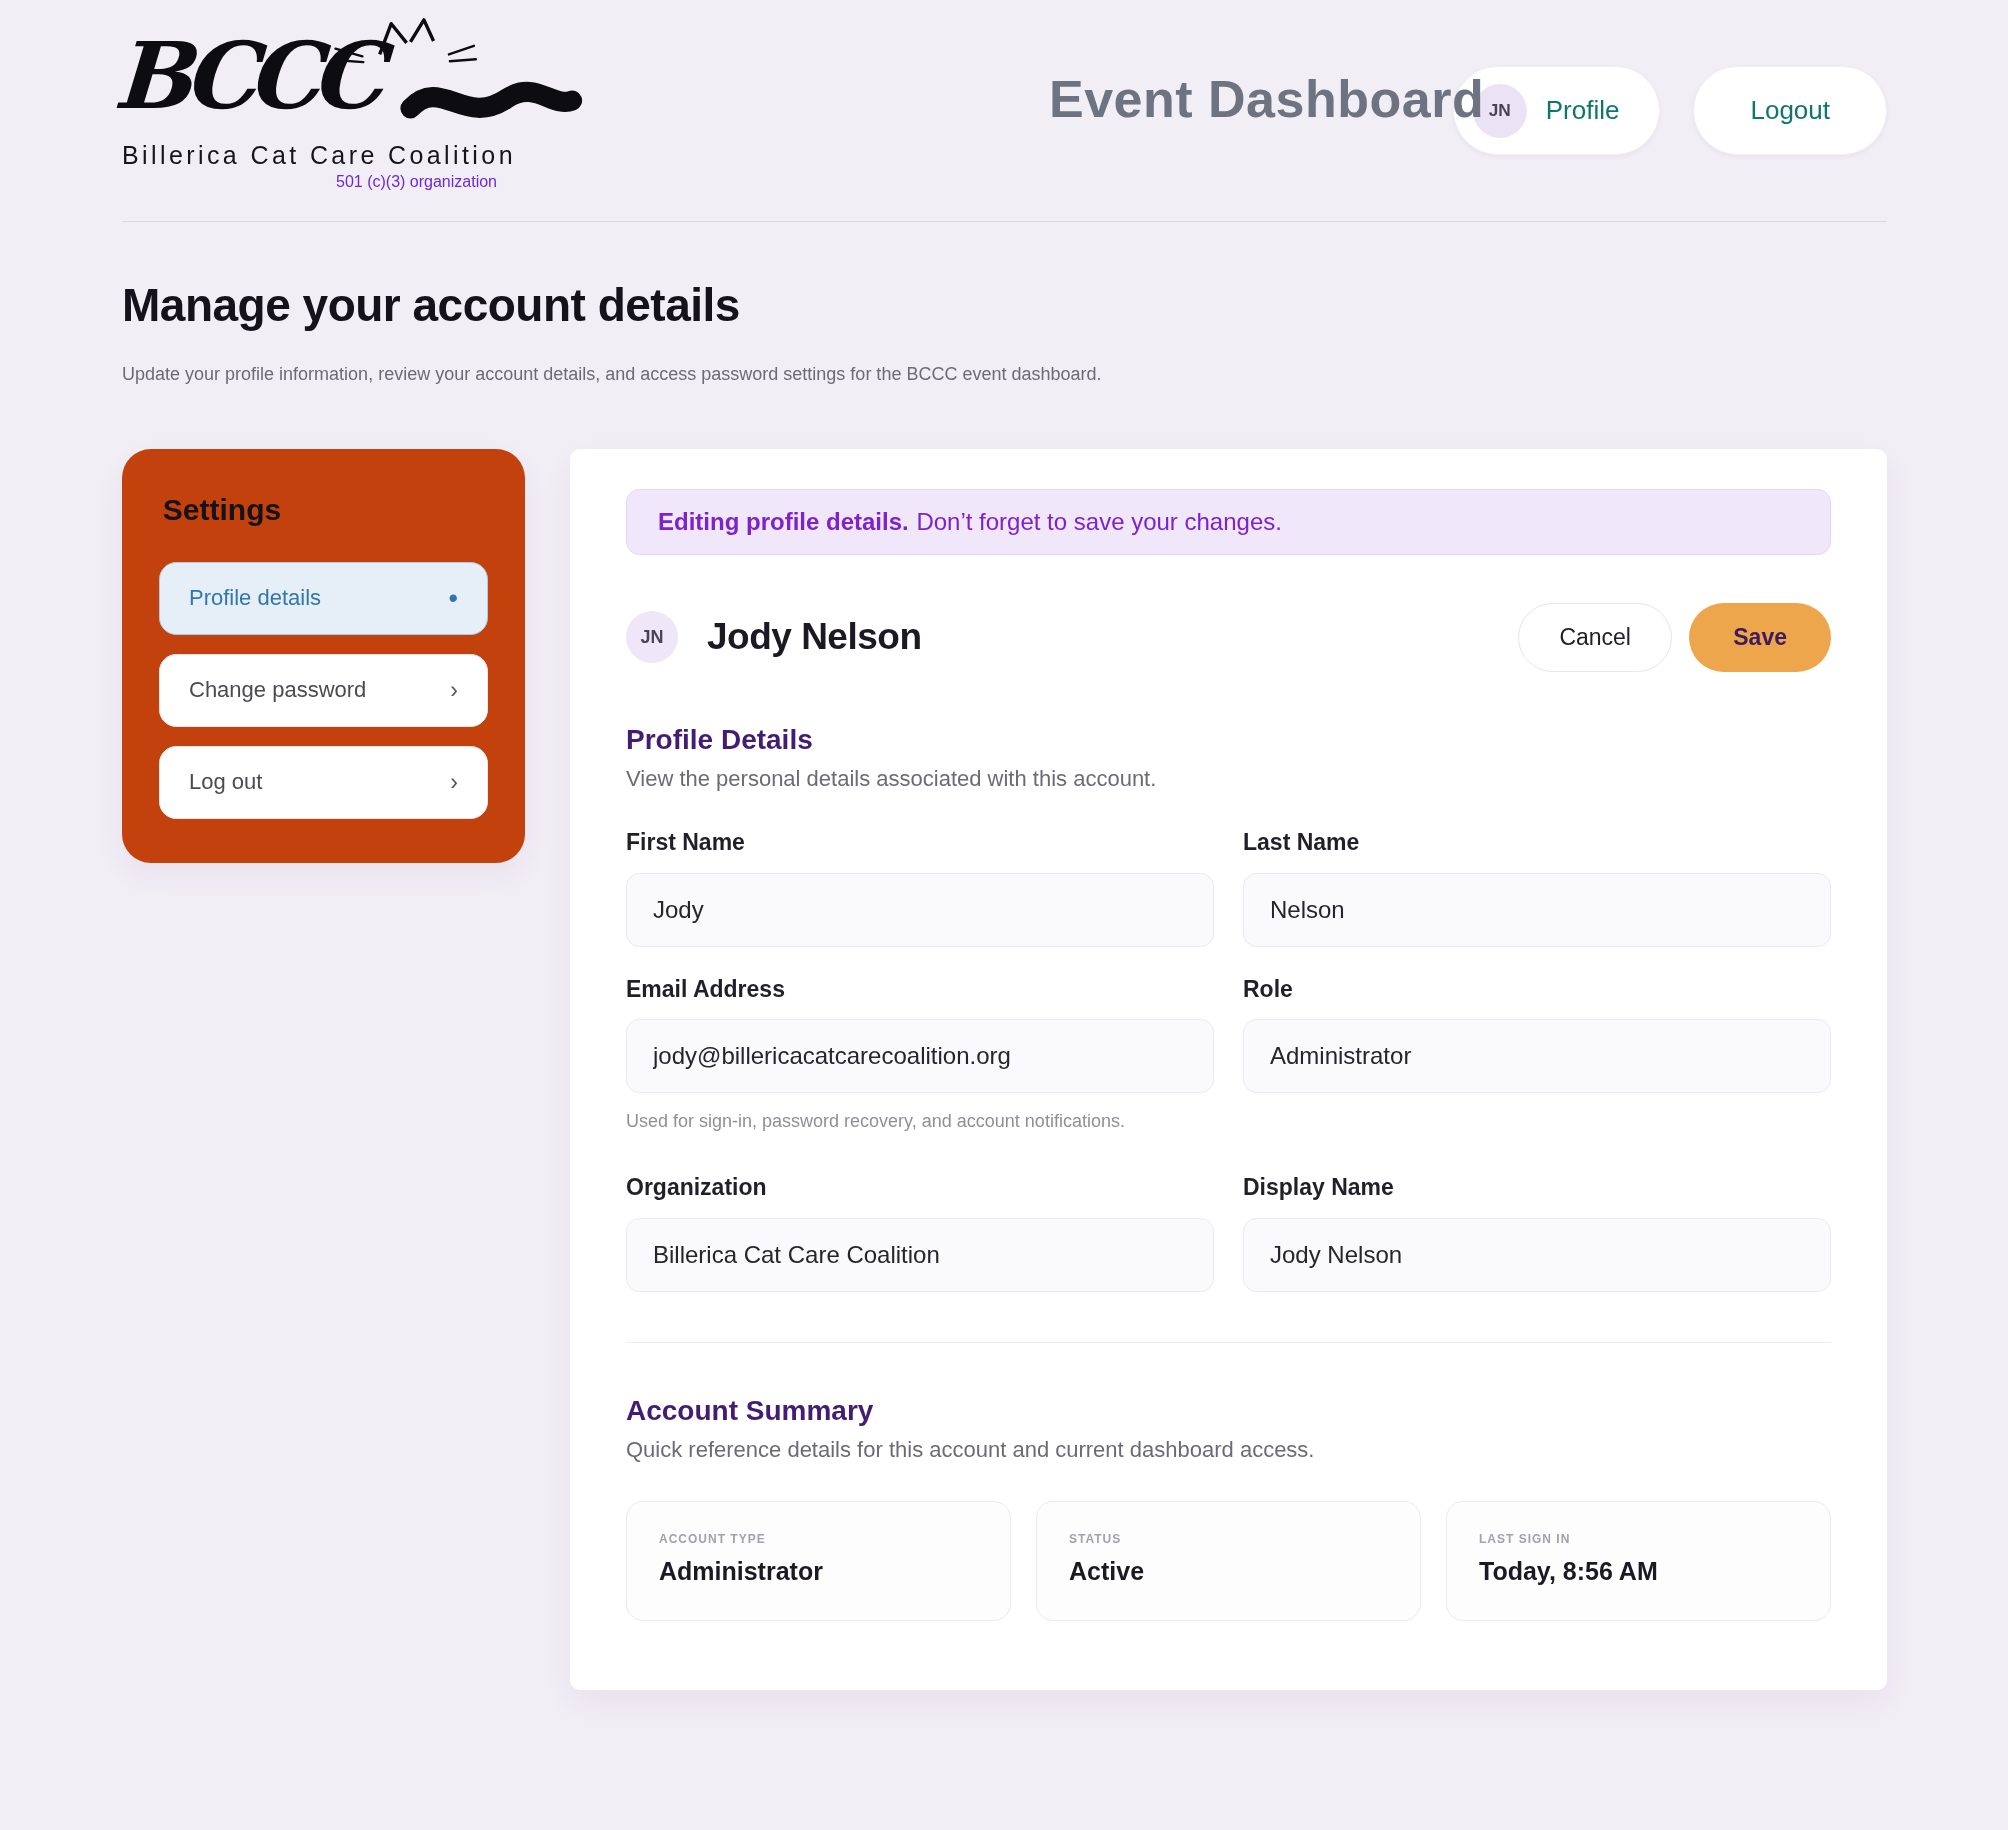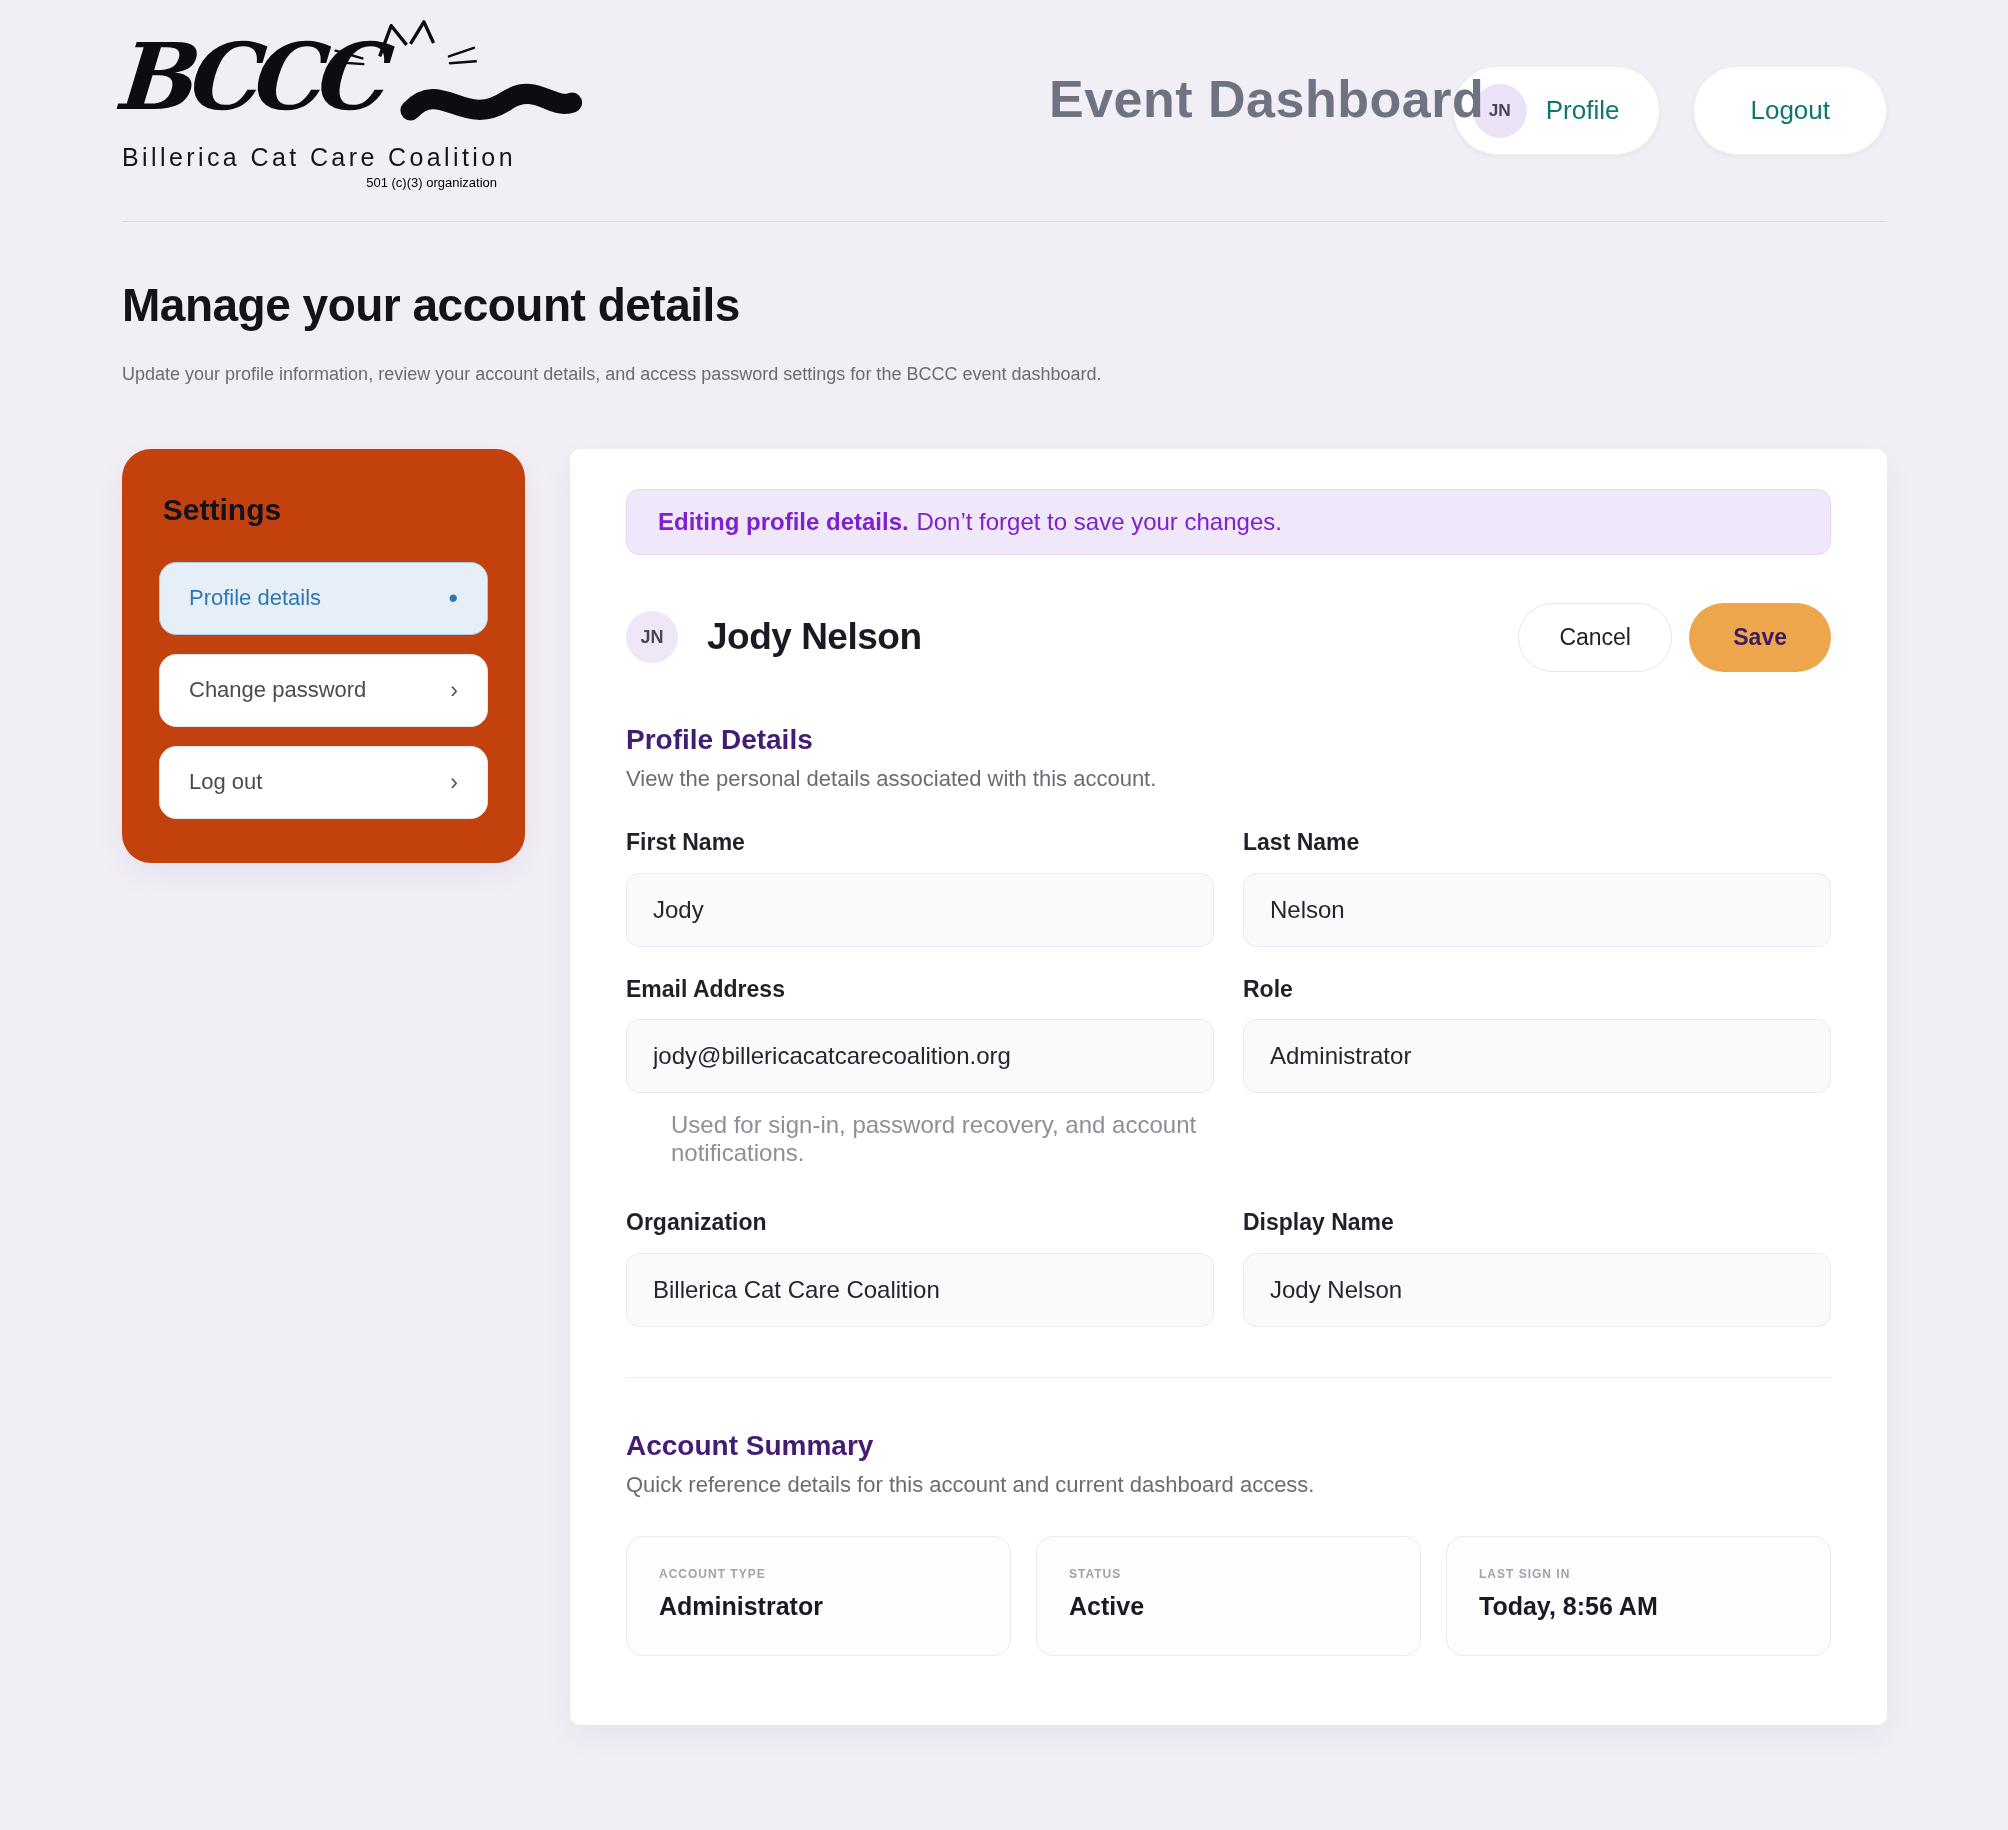--- a/index.html
+++ b/index.html
@@ -21,21 +21,21 @@
     font-family:"DejaVu Serif", serif; font-style:italic; font-weight:bold;
     font-size:92px; letter-spacing:-9.6px; color:#0d0c10; line-height:1;
     display:inline-block; transform:skewX(-6deg);
   }
   .logo-svg { position:absolute; left:0; top:-13.4px; overflow:visible; }
   .logo-name {
     font-size:25px; color:#17151c; letter-spacing:3.4px; margin-top:7.7px;
     white-space:nowrap;
   }
   .logo-tagline {
-    font-size:13px; color:#000000; text-align:right; margin-top:2.9px; width:375px;
+    font-size:16px; color:#6d28d9; text-align:right; margin-top:2.9px; width:375px;
   }
   .header-title {
     position:absolute; left:927px; top:69px;
     font-size:52px; font-weight:600; color:#6e7382; letter-spacing:0.5px;
   }
   .header-actions { margin-left:auto; display:flex; align-items:center; gap:33px; }
   .pill {
     background:#ffffff; border:1px solid #f1eef5; border-radius:960px;
     height:89px; display:flex; align-items:center; cursor:pointer;
     box-shadow:0 1.9px 5.8px rgba(45,35,70,0.05); font-family:inherit;
@@ -112,21 +112,21 @@
     display:grid; grid-template-columns:1fr 1fr; column-gap:31px; row-gap:40px;
     margin-top:37px;
     gap:29px;
   }
   .field-label { display:block; font-size:23px; font-weight:bold; color:#221f2a; margin-bottom:16.3px; }
   .field-input {
     width:100%; height:74px; background:#fafafc; border:1.4px solid #eae9f0;
     border-radius:13.4px; padding:0 26px; font-size:24px; color:#27242e;
     font-family:inherit; outline:none;
   }
-  .field-helper { font-size:24px; color:#908e98; margin-top:18px;margin-left:45px; }
+  .field-helper { font-size:18px; color:#908e98; margin-top:18px; }
   .row3 { margin-top:13.4px; }
 
   .card-divider { border:none; border-top:1.4px solid #ededf1; margin:50px 0 0; }
 
   .summary-grid { display:grid; grid-template-columns:1fr 1fr 1fr; gap:25px; margin-top:38px; }
   .summary-card {
     border:1.4px solid #ebeaf0; background:#fdfdfe; border-radius:17.3px;
     padding:30px 32px 34px;
   }
   .summary-label { font-size:12px; font-weight:600; color:#a2a1ac; letter-spacing:1px; }

